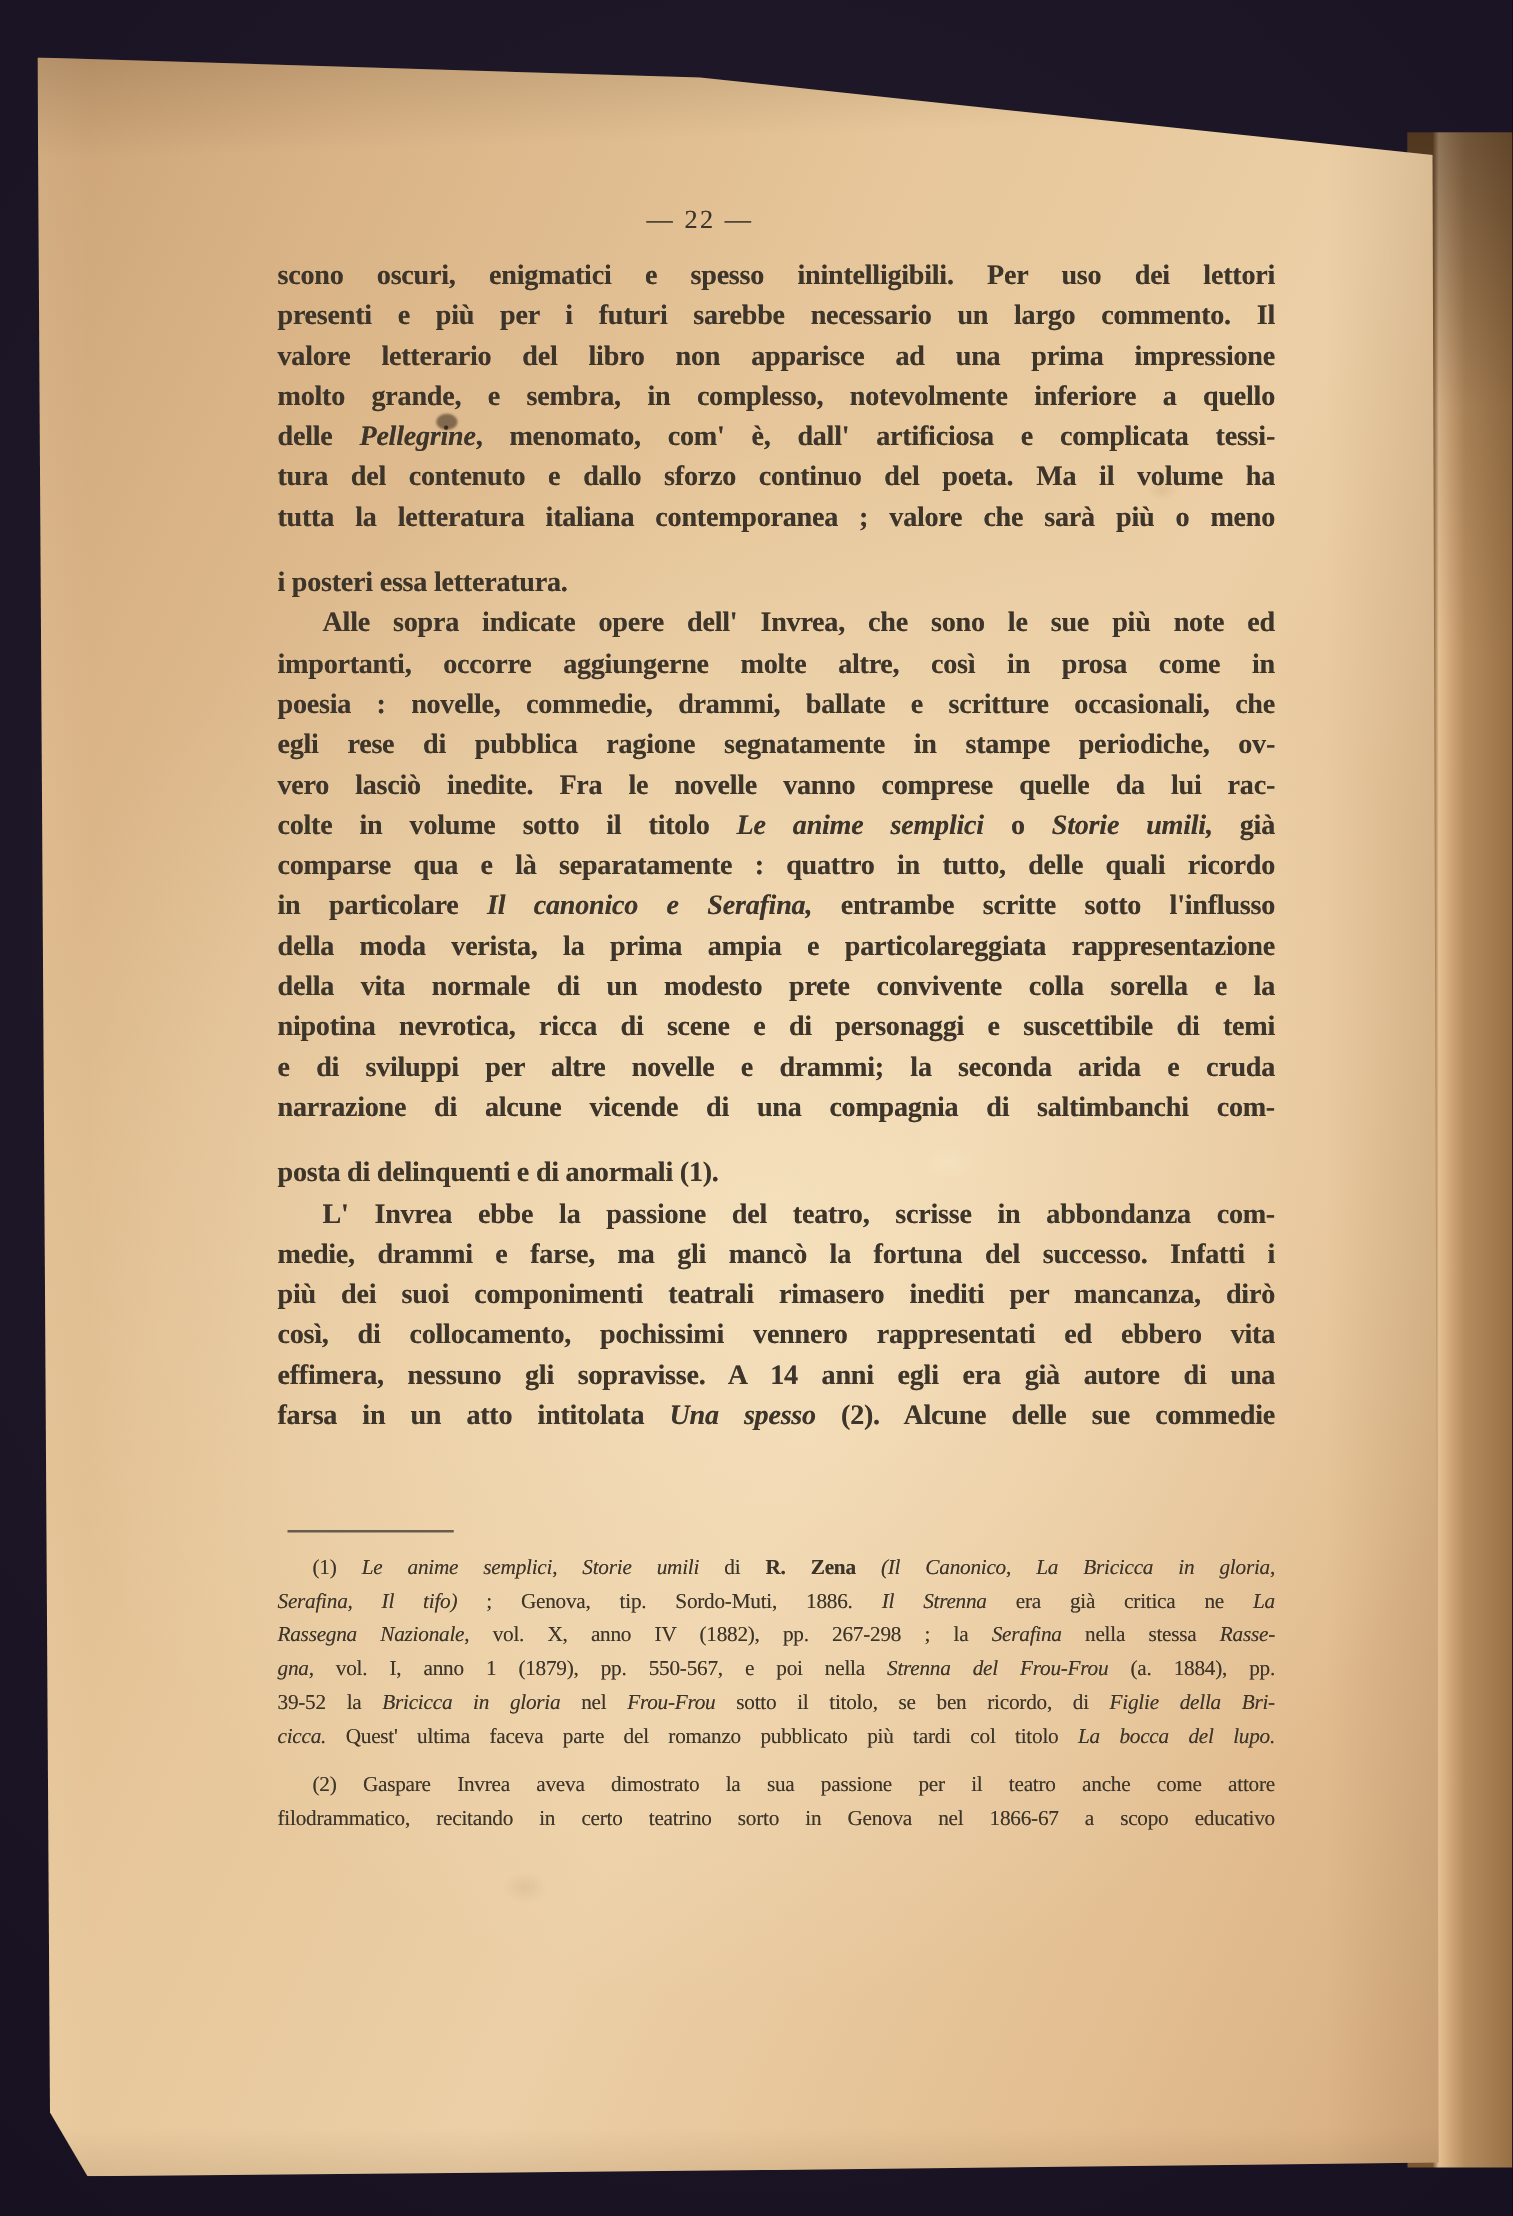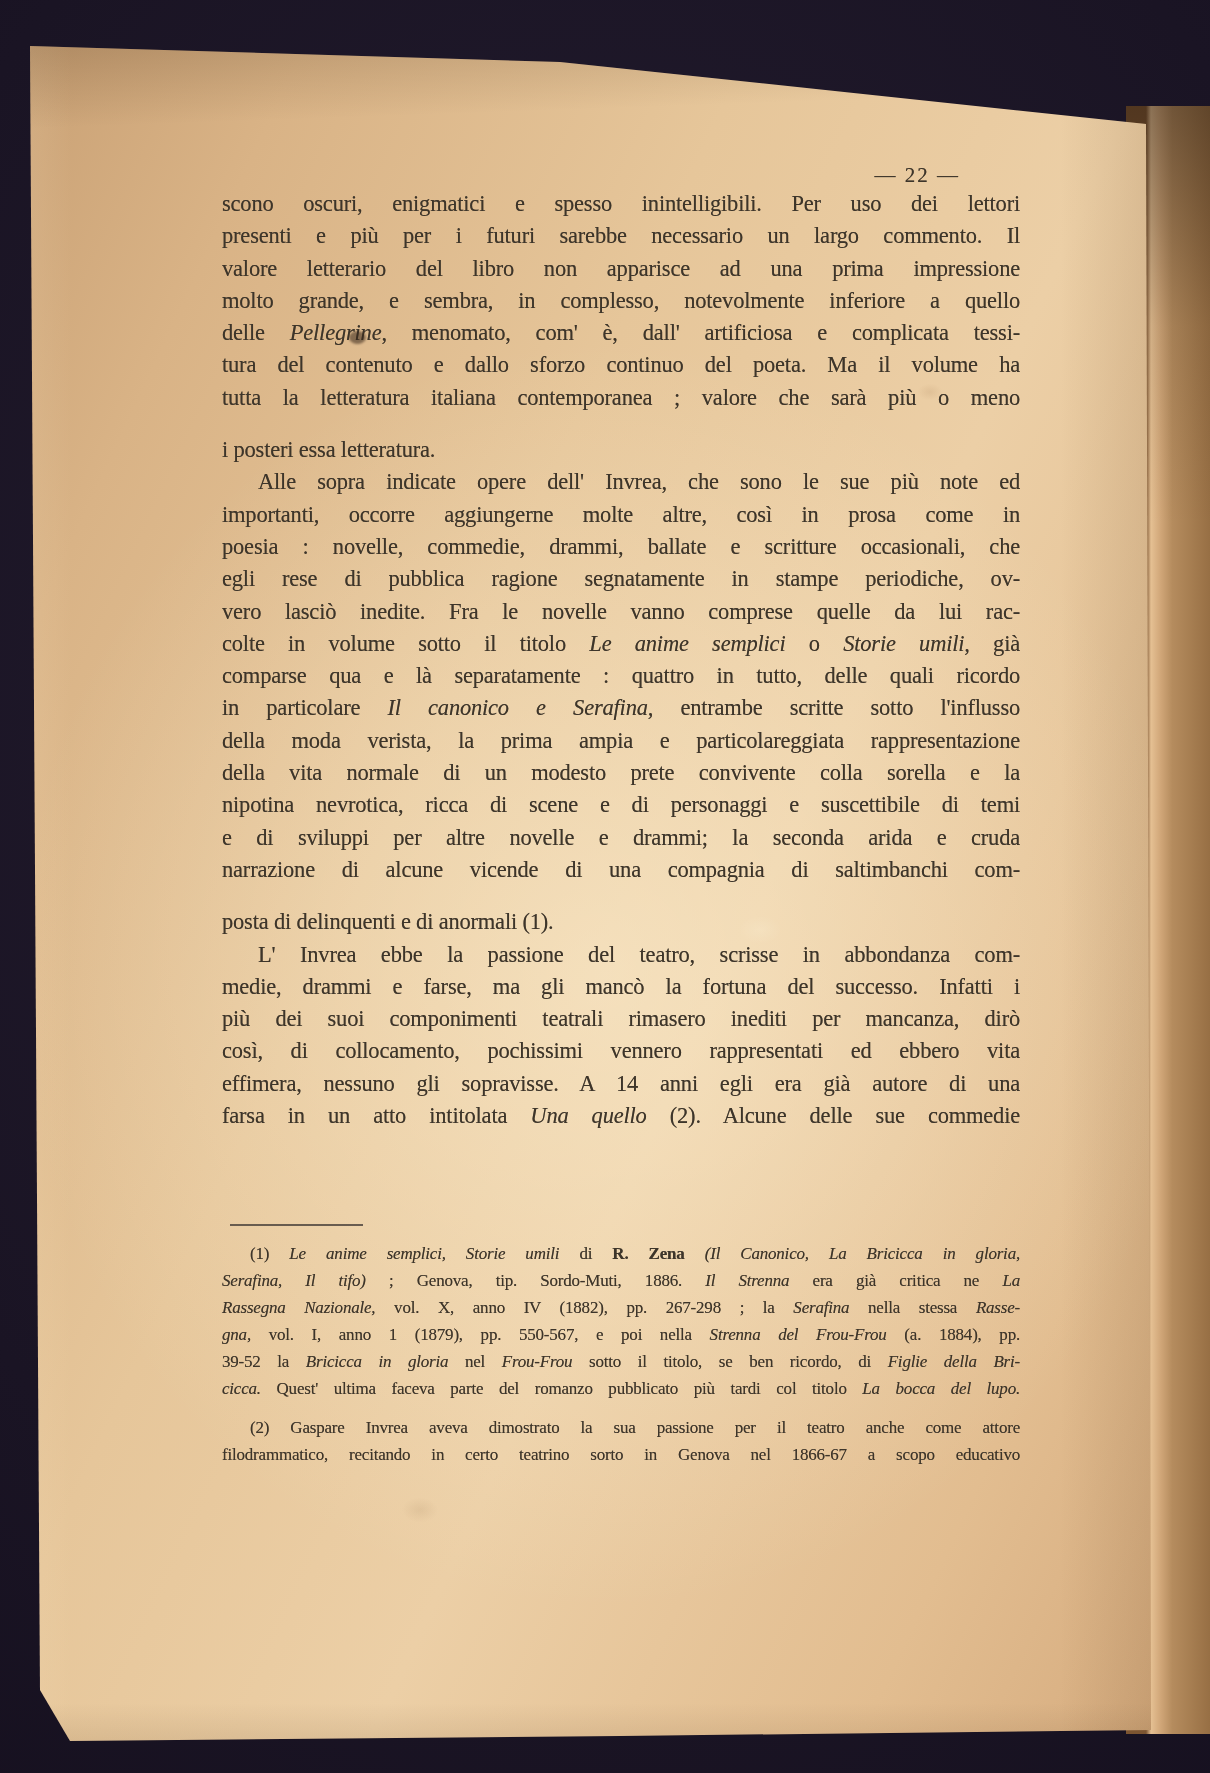--- a/index.html
+++ b/index.html
@@ -35,25 +35,25 @@
   }
   .page::after{ 
     content:"";position:absolute;inset:0;pointer-events:none;
     background:
       linear-gradient(90deg, rgba(100,65,30,0) calc(100% - 150px), rgba(100,65,30,.16) calc(100% - 45px), rgba(70,40,15,.34) 100%),
       linear-gradient(0deg, rgba(90,60,30,.38) 0 5px, rgba(90,60,30,.12) 28px, rgba(90,60,30,0) 70px);
   }
   .ink{color:#3d352a;text-shadow:0 0 .5px rgba(60,50,40,.55);}
   .pageno{
     position:absolute;left:160px;top:163px;width:800px;
-    text-align:right;font-size:21px;letter-spacing:2px;
+    text-align:center;font-size:21px;letter-spacing:2px;
   }
   .bodytext{
-    position:absolute;left:222px;top:188px;width:798px;
-    font-size:22.5px;line-height:32.3px;letter-spacing:-0.2px;
+    position:absolute;left:222px;top:204px;width:798px;
+    font-size:22.5px;line-height:32.3px;letter-spacing:-0.2px;font-weight:bold;
   }
   .fnrule{
     position:absolute;left:230px;top:1224px;width:133px;height:2px;
     background:#514840;opacity:.85;
   }
   .footnotes{
     position:absolute;left:222px;top:1240px;width:798px;
     font-size:17px;line-height:27px;letter-spacing:-0.2px;
   }
   .footnotes .fnpar + .fnpar{margin-top:12px;}
@@ -98,21 +98,21 @@
       <div class="line"><span>della vita normale di un modesto prete convivente colla sorella e la</span></div>
       <div class="line"><span>nipotina nevrotica, ricca di scene e di personaggi e suscettibile di temi</span></div>
       <div class="line"><span>e di sviluppi per altre novelle e drammi; la seconda arida e cruda</span></div>
       <div class="line"><span>narrazione di alcune vicende di una compagnia di saltimbanchi com-</span></div>
       <div class="line end"><span>posta di delinquenti e di anormali (1).</span></div>
       <div class="line ind"><span>L' Invrea ebbe la passione del teatro, scrisse in abbondanza com-</span></div>
       <div class="line"><span>medie, drammi e farse, ma gli mancò la fortuna del successo. Infatti i</span></div>
       <div class="line"><span>più dei suoi componimenti teatrali rimasero inediti per mancanza, dirò</span></div>
       <div class="line"><span>così, di collocamento, pochissimi vennero rappresentati ed ebbero vita</span></div>
       <div class="line"><span>effimera, nessuno gli sopravisse. A 14 anni egli era già autore di una</span></div>
-      <div class="line"><span>farsa in un atto intitolata </span><span class="i">Una quello</span><span> (2). Alcune delle sue commedie</span></div>
+      <div class="line"><span>farsa in un atto intitolata </span><span class="i">Una spesso</span><span> (2). Alcune delle sue commedie</span></div>
     </div>
 
   <div class="smudge"></div>
 
   <div class="fnrule"></div>
 
   <div class="footnotes ink">
       <div class="fnpar">
         <div class="line ind"><span>(1) </span><span class="i">Le anime semplici, Storie umili</span><span> di </span><span class="b">R. Zena</span><span> </span><span class="i">(Il Canonico, La Bricicca in gloria,</span></div>
         <div class="line"><span class="i">Serafina, Il tifo)</span><span> ; Genova, tip. Sordo-Muti, 1886. </span><span class="i">Il Strenna</span><span> era già critica ne </span><span class="i">La</span></div>

